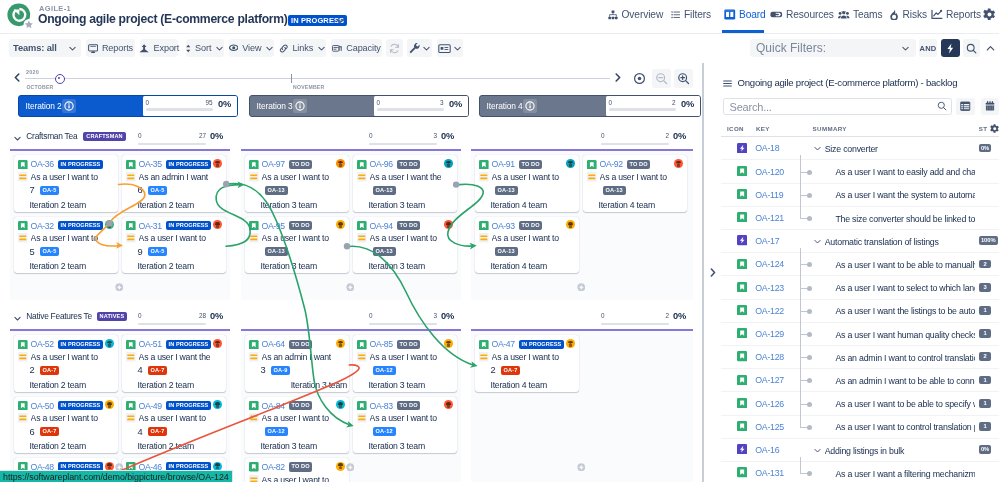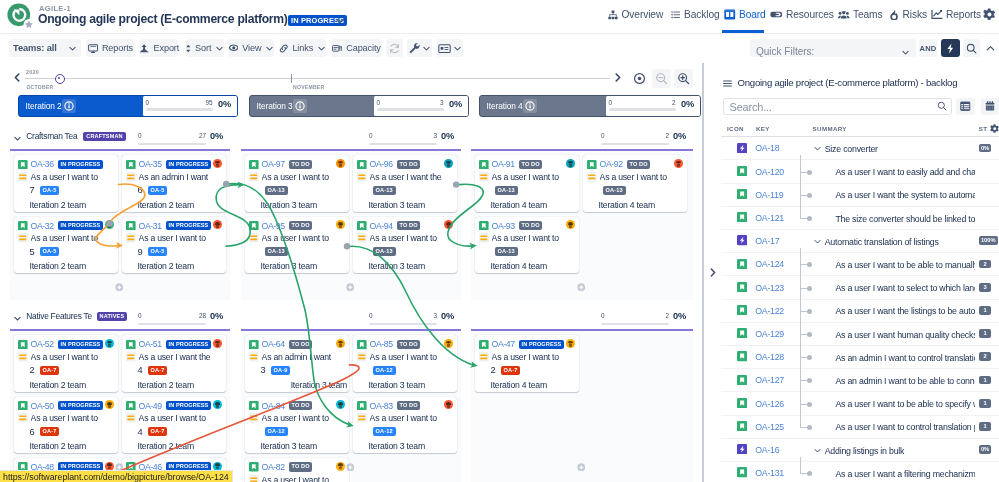--- a/index.html
+++ b/index.html
@@ -24,21 +24,21 @@
 .navitem.active:after{content:"";position:absolute;left:-2px;right:2px;bottom:-8.5px;height:2.2px;background:#0d5fd4}
 .navitem svg{display:block}
 .gearnav{position:absolute;top:8px;left:983px;width:13px;height:13px;cursor:pointer}
 
 
 .toolbar{position:absolute;left:0;top:33px;width:999px;height:30px;background:#fff;border-top:1px solid #ebecf0}
 .tbtn{position:absolute;top:5px;height:18px;background:#f4f5f7;border-radius:3px;display:flex;align-items:center;
   gap:4px;padding:0 4px;font-size:9.1px;letter-spacing:-.1px;color:#42526E;cursor:pointer;white-space:nowrap;justify-content:center}
 .tbtn svg{display:block;flex:none}
 .qf{position:absolute;left:750px;top:5px;width:166px;height:18px;background:#f4f5f7;border-radius:3px;
-  display:flex;align-items:flex-end;padding:0 6px;font-size:10px;color:#7a8699}
+  display:flex;align-items:center;padding:0 6px;font-size:12px;color:#7a8699}
 .qfand{position:absolute;left:919px;top:5px;width:18px;height:18px;background:#f4f5f7;border-radius:3px;
   display:flex;align-items:center;justify-content:center;font-size:7.5px;font-weight:bold;color:#42526E;letter-spacing:.2px}
 .qflight{position:absolute;left:941px;top:5px;width:19px;height:18px;background:#253858;border-radius:3px;
   display:flex;align-items:center;justify-content:center;cursor:pointer}
 .qfsearch{position:absolute;left:963px;top:5px;width:17px;height:18px;background:#f4f5f7;border-radius:3px;
   display:flex;align-items:center;justify-content:center;cursor:pointer}
 .qfup{position:absolute;left:982px;top:5px;width:17px;height:18px;display:flex;align-items:center;justify-content:center;cursor:pointer}
 
 
 .board{position:absolute;left:0;top:63px;width:706px;height:419px;background:#fff;overflow:hidden}
@@ -116,21 +116,21 @@
 .rp-key{position:absolute;left:34.3px;top:6.2px;font-size:8.8px;color:#4c83d6;letter-spacing:-.28px}
 .rp-chev{position:absolute;left:91.7px;top:7px;width:9px;height:9px;cursor:pointer}
 .rp-sum{position:absolute;top:6.7px;font-size:8.8px;color:#172B4D;white-space:nowrap;overflow:hidden;
   text-overflow:clip;letter-spacing:-.22px}
 .rp-badge{position:absolute;left:257.9px;top:6.3px;height:8.8px;background:#5E6C84;color:#fff;font-size:5.8px;
   font-weight:bold;line-height:9px;padding:0 2px;border-radius:2px;text-align:center;min-width:12.3px}
 .rp-tree{position:absolute;left:95.6px;width:1px;background:#c1c7d0}
 .rp-stub{position:absolute;left:95.6px;width:9px;height:1px;background:#c1c7d0}
 .rp-dot{position:absolute;width:5px;height:5px;border-radius:50%;background:#b3bac5}
 
-.statusbar{position:absolute;left:0;bottom:0;height:12px;background:#fde047;border:1px solid #e6e6e6;
+.statusbar{position:absolute;left:0;bottom:0;height:12px;background:#14b8a6;border:1px solid #e6e6e6;
   border-left:0;border-bottom:0;padding:0 3px;font-size:8.9px;color:#202124;line-height:12.5px;z-index:20;letter-spacing:-.05px}
 </style>
 </head>
 <body>
 
 <div id="app">
 
 <div class="topbar">
   <svg class="logo" viewBox="0 0 26 26">
     <defs>
@@ -161,21 +161,21 @@
           </svg>
           <span>Overview</span>
         </div>
         <div class="navitem" style="left: 671px;">
           <svg width="9.5" height="9.5" viewBox="0 0 14 14">
             <circle cx="1.6" cy="3" r="1.1" fill="#42526E"></circle>
             <circle cx="1.6" cy="7" r="1.1" fill="#42526E"></circle>
             <circle cx="1.6" cy="11" r="1.1" fill="#42526E"></circle>
             <path d="M4.4 3h8.2M4.4 7h8.2M4.4 11h8.2" stroke="#42526E" stroke-width="1.3" stroke-linecap="round"></path>
           </svg>
-          <span>Backlog</span>
+          <span>Filters</span>
         </div>
         <div class="navitem active" style="left: 724px;">
           <svg width="11.5" height="11" viewBox="0 0 14 13">
             <rect x="0.4" y="0.4" width="13.2" height="12.2" rx="1.5" fill="#0d5fd4"></rect>
             <rect x="2.5" y="3.4" width="3.7" height="6.2" rx=".5" fill="#fff"></rect>
             <rect x="7.7" y="3.4" width="3.7" height="6.2" rx=".5" fill="#fff"></rect>
             <rect x="1.6" y="1.6" width="10.8" height="1.3" fill="#fff" fill-opacity=".25"></rect>
           </svg>
           <span>Board</span>
         </div>

